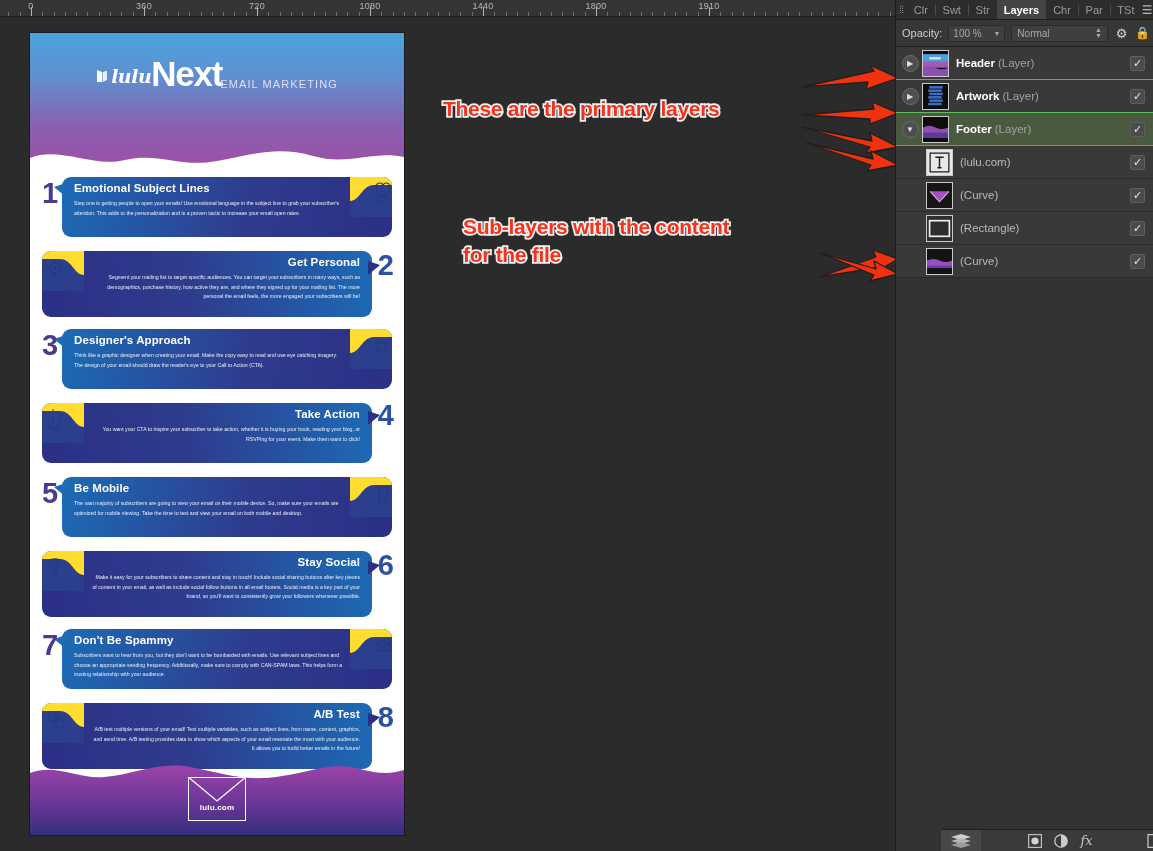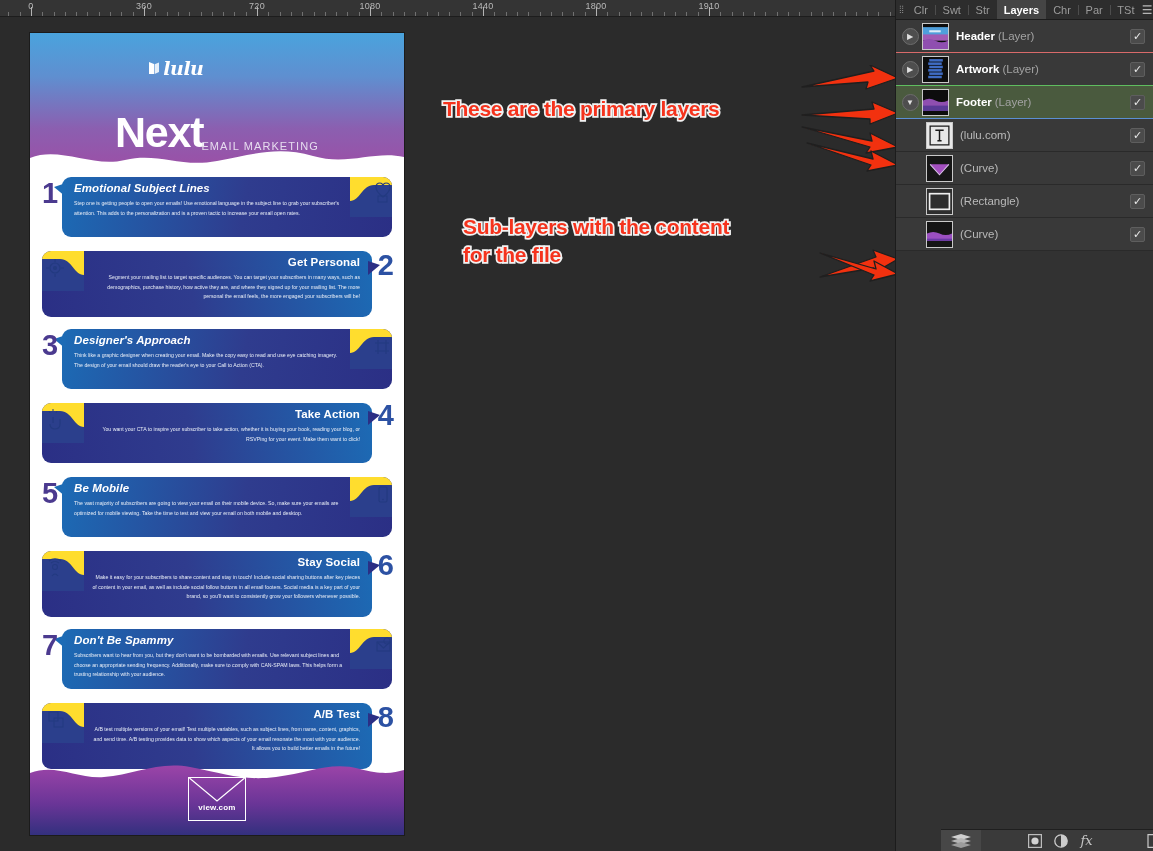--- a/index.html
+++ b/index.html
@@ -50,21 +50,21 @@
     position: absolute; left: 0; right: 0; top: 26px;
     display: flex; align-items: flex-end; justify-content: center;
   }
   .logo-lulu { display: flex; align-items: center; margin: 0 0 4px 0; }
   .logo-mark { width: 13px; height: 15px; margin-right: 2px; }
   .logo-word {
     font-family: "DejaVu Serif", serif; font-style: italic; font-weight: 700;
     font-size: 19px; color: #fff; letter-spacing: -.5px; line-height: 1;
   }
   .title-next {
-    font-size: 43px; font-weight: 700; color: #fff; line-height: .88;
+    font-size: 35px; font-weight: 700; color: #fff; line-height: .88;
     letter-spacing: -1.2px;
   }
   .title-right { display: flex; flex-direction: column; margin-left: -2px; }
   .title-level {
     font-size: 40px; font-weight: 700; color: #fff; line-height: .88;
     letter-spacing: -1px;
   }
   .title-sub {
     font-size: 11px; color: #e6dcef; letter-spacing: 1.1px; margin-top: 1px;
   }
@@ -87,21 +87,21 @@
     position: absolute; width: 42px; height: 40px; background: #ffdd2e;
     overflow: hidden;
   }
   .corner-yellow.tr { right: 0; top: 0; border-top-right-radius: 9px; }
   .corner-yellow.tl { left: 0;  top: 0; border-top-left-radius: 9px; }
   .corner-yellow svg { position: absolute; left: 0; top: 0; }
   .card-title {
     position: absolute; top: 5px; font-size: 11.5px; font-weight: 700; color: #fff;
     letter-spacing: .1px;
   }
-  .card-left .card-title  { left: 12px; font-style: italic; }
+  .card-left .card-title  { left: 12px; }
   .card-right .card-title { right: 12px; }
   .card-body {
     position: absolute; top: 22px; font-size: 5.2px; color: #e9eef7; line-height: 1.85;
   }
   .card-left .card-body  { left: 12px; right: 48px; text-align: left; }
   .card-right .card-body { left: 48px; right: 12px; text-align: right; }
   .card-num {
     position: absolute; top: -4px; font-size: 29px; font-weight: 700;
     color: #4b3a8f; line-height: 1; font-family: "Liberation Sans", sans-serif;
   }
@@ -307,21 +307,21 @@
       <div class="ruler-tick minor" style="left: 878px;"></div>
       <div class="ruler-tick minor" style="left: 890px;"></div>
     </div>
 
   <div id="canvas-area">
 
     <div id="document">
 
       <div class="doc-header">
         <div class="logo-wrap">
-          <div style="display:flex;flex-direction:column;align-items:flex-end;gap:32px;">
+          <div style="display:flex;flex-direction:row;align-items:flex-end;">
             <div class="logo-lulu">
               <svg class="logo-mark" viewBox="0 0 13 15">
                 <path d="M1 13 L1 1 L6 3 L6 13 Z" fill="#ffffff"></path>
                 <path d="M6.6 3.2 L11 1.4 L11 11 L6.6 13 Z" fill="#ffffff" opacity=".85"></path>
               </svg>
               <span class="logo-word">lulu</span>
             </div>
             <div class="title-next">Next</div>
           </div>
           <div class="title-right">
@@ -491,21 +491,21 @@
               <stop offset="55%" stop-color="#6a3597"></stop>
               <stop offset="100%" stop-color="#33307e"></stop>
             </linearGradient>
           </defs>
           <path d="M0,14 C26,4 46,20 74,18 C104,16 128,2 160,8 C196,15 214,22 246,18 C280,14 300,2 330,10 C352,16 364,14 374,11 L374,76 L0,76 Z" fill="url(#footgrad)"></path>
         </svg>
         <div class="envelope">
           <svg class="env-flap" viewBox="0 0 58 44">
             <path d="M0,0 L29,24 L58,0" fill="none" stroke="#ffffff" stroke-width="1.4"></path>
           </svg>
-          <div class="env-text">view.com</div>
+          <div class="env-text">lulu.com</div>
         </div>
       </div>
 
     </div>
 
     <div class="annot" style="left:463px; top:196px;">Sub-layers with the content
 for the file</div>
     <div class="annot" style="left:443px; top:78px;">These are the primary layers</div>
 
     <svg class="arrow" style="left:800px; top:48px; width:100px; height:30px;" viewBox="0 0 100 30">
@@ -540,20 +540,33 @@
       <div class="tab">Str</div>
       <div class="tab active">Layers</div>
       <div class="tab">Chr</div>
       <div class="tab-sep"></div>
       <div class="tab">Par</div>
       <div class="tab-sep"></div>
       <div class="tab">TSt</div>
       <div class="tab-menu">☰</div>
     </div>
 
+    <div class="opacity-bar">
+      <span class="opacity-label">Opacity:</span>
+      <div class="opacity-field">
+        <span>100 %</span>
+        <span style="font-size:7px;">▼</span>
+      </div>
+      <div class="blend-field">
+        <span>Normal</span>
+        <span style="font-size:7px;line-height:.8;">▲<br>▼</span>
+      </div>
+      <div class="gear-ico">⚙</div>
+      <div class="lock-ico">🔒</div>
+    </div>
 
     <div class="layer-list">
 
       <div class="layer-row">
         <div class="disclosure">
           <div class="disc-circle">▶</div>
         </div>
         <div class="thumb">
           <svg width="100%" height="100%" viewBox="0 0 24 24" preserveAspectRatio="none">
             <rect width="24" height="24" fill="#0d0d0d"></rect>

